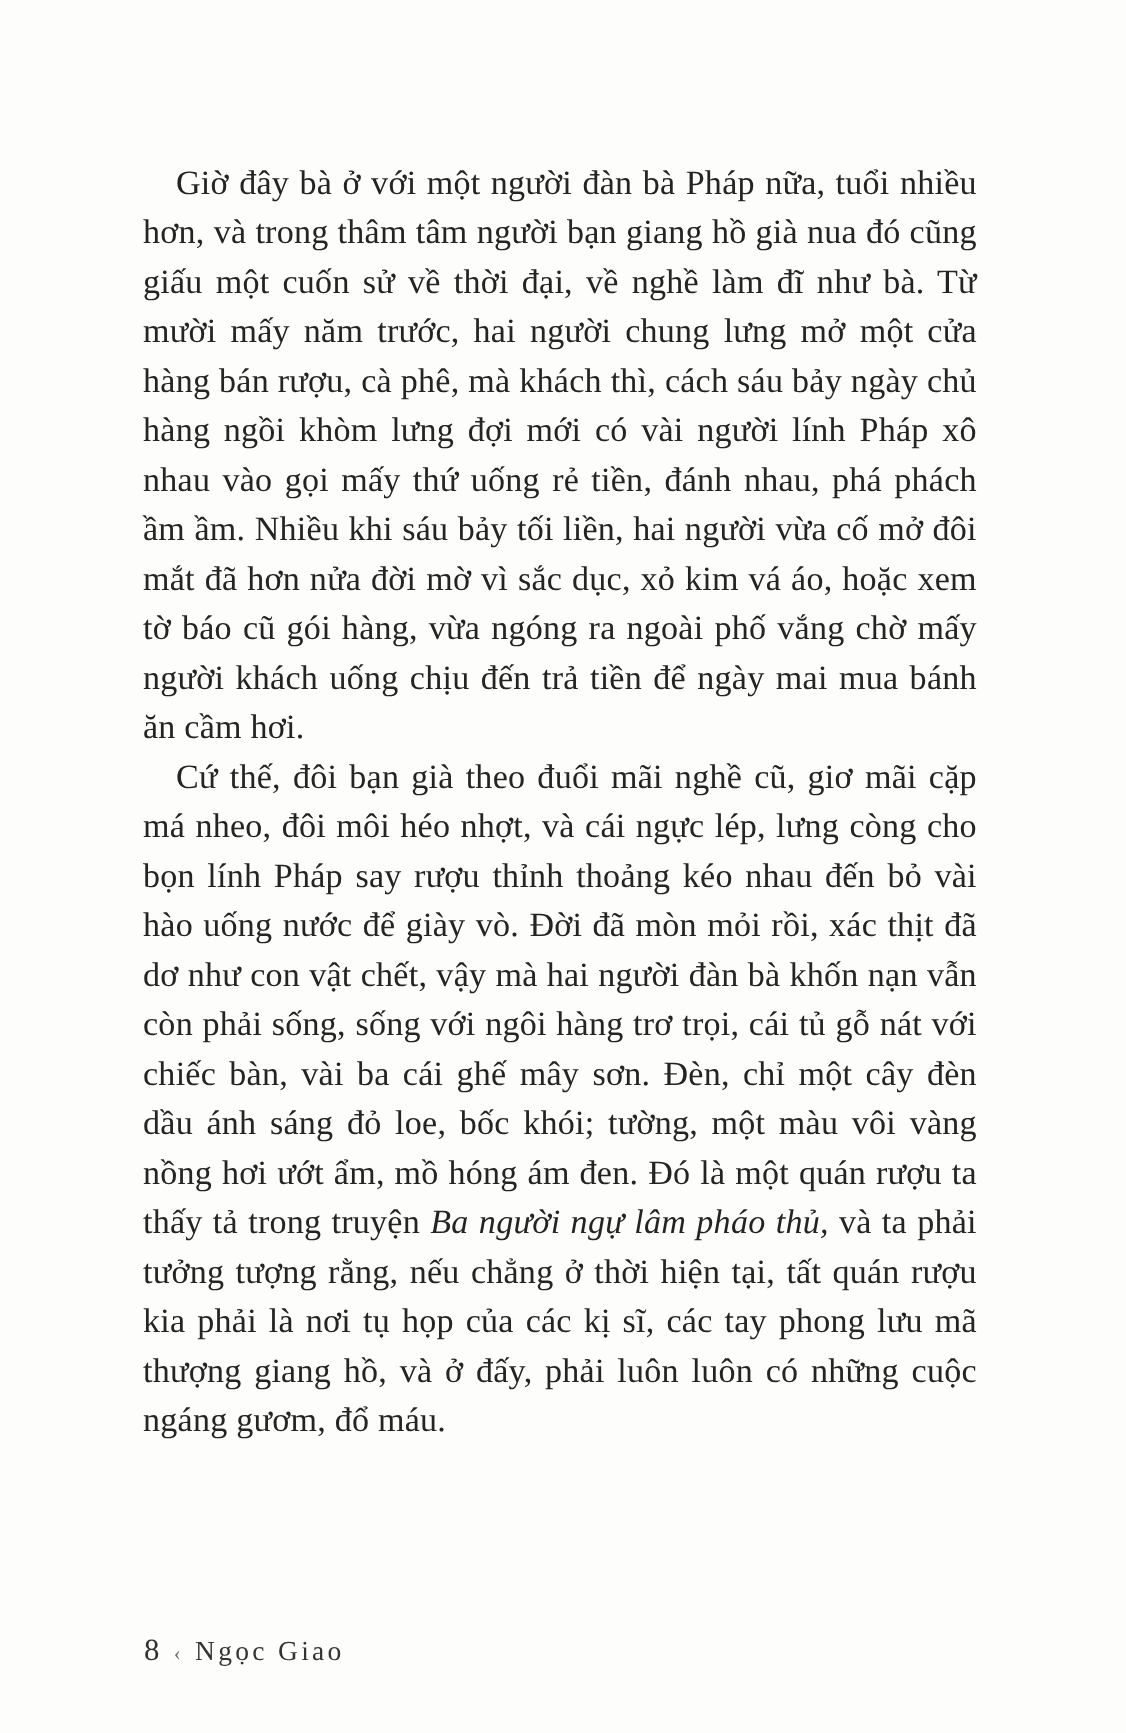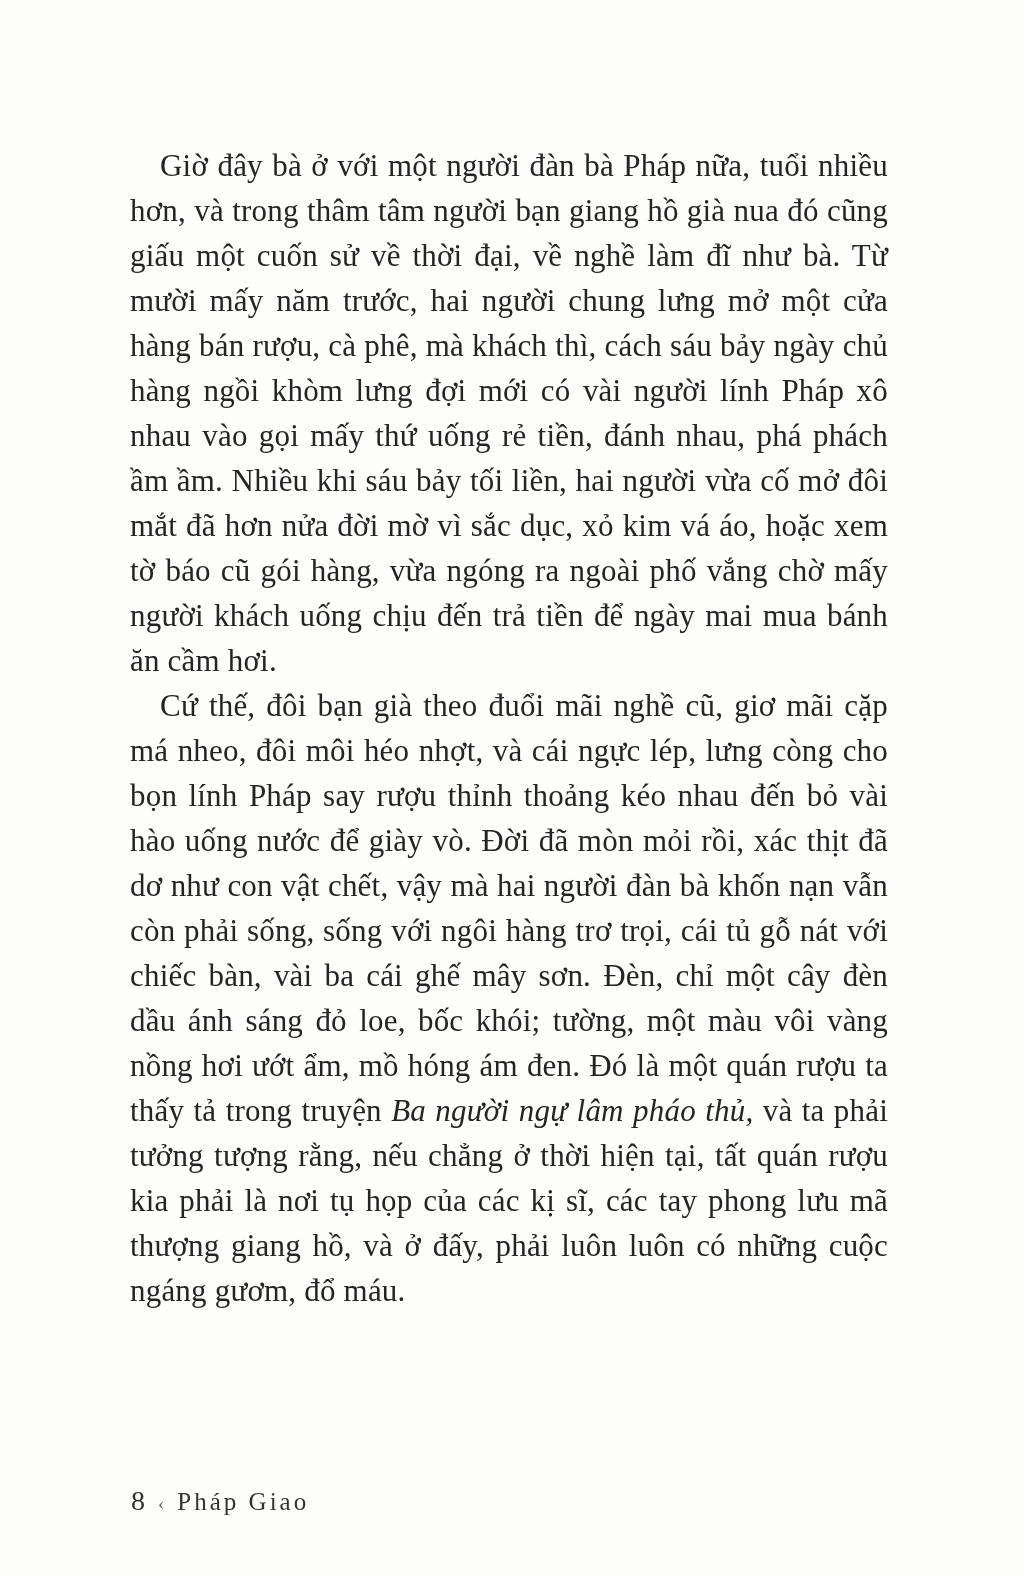--- a/index.html
+++ b/index.html
@@ -68,16 +68,16 @@
 
     <p class="para"><span>Giờ đây bà ở với một người đàn bà Pháp nữa, tuổi nhiều hơn, và trong thâm tâm người bạn giang hồ già nua đó cũng giấu một cuốn sử về thời đại, về nghề làm đĩ như bà. Từ mười mấy năm trước, hai người chung lưng mở một cửa hàng bán rượu, cà phê, mà khách thì, cách sáu bảy ngày chủ hàng ngồi khòm lưng đợi mới có vài người lính Pháp xô nhau vào gọi mấy thứ uống rẻ tiền, đánh nhau, phá phách ầm ầm. Nhiều khi sáu bảy tối liền, hai người vừa cố mở đôi mắt đã hơn nửa đời mờ vì sắc dục, xỏ kim vá áo, hoặc xem tờ báo cũ gói hàng, vừa ngóng ra ngoài phố vắng chờ mấy người khách uống chịu đến trả tiền để ngày mai mua bánh ăn cầm hơi.</span></p>
 
     <p class="para"><span>Cứ thế, đôi bạn già theo đuổi mãi nghề cũ, giơ mãi cặp má nheo, đôi môi héo nhợt, và cái ngực lép, lưng còng cho bọn lính Pháp say rượu thỉnh thoảng kéo nhau đến bỏ vài hào uống nước để giày vò. Đời đã mòn mỏi rồi, xác thịt đã dơ như con vật chết, vậy mà hai người đàn bà khốn nạn vẫn còn phải sống, sống với ngôi hàng trơ trọi, cái tủ gỗ nát với chiếc bàn, vài ba cái ghế mây sơn. Đèn, chỉ một cây đèn dầu ánh sáng đỏ loe, bốc khói; tường, một màu vôi vàng nồng hơi ướt ẩm, mồ hóng ám đen. Đó là một quán rượu ta thấy tả trong truyện </span><em class="book-title">Ba người ngự lâm pháo thủ,</em><span> và ta phải tưởng tượng rằng, nếu chẳng ở thời hiện tại, tất quán rượu kia phải là nơi tụ họp của các kị sĩ, các tay phong lưu mã thượng giang hồ, và ở đấy, phải luôn luôn có những cuộc ngáng gươm, đổ máu.</span></p>
 
   </div>
 
   <div class="footer">
     <span class="page-num">8</span>
     <span class="sep">‹</span>
-    <span class="author">Pháp Giao</span>
+    <span class="author">Ngọc Giao</span>
   </div>
 
 </div>
 
 </body></html>

